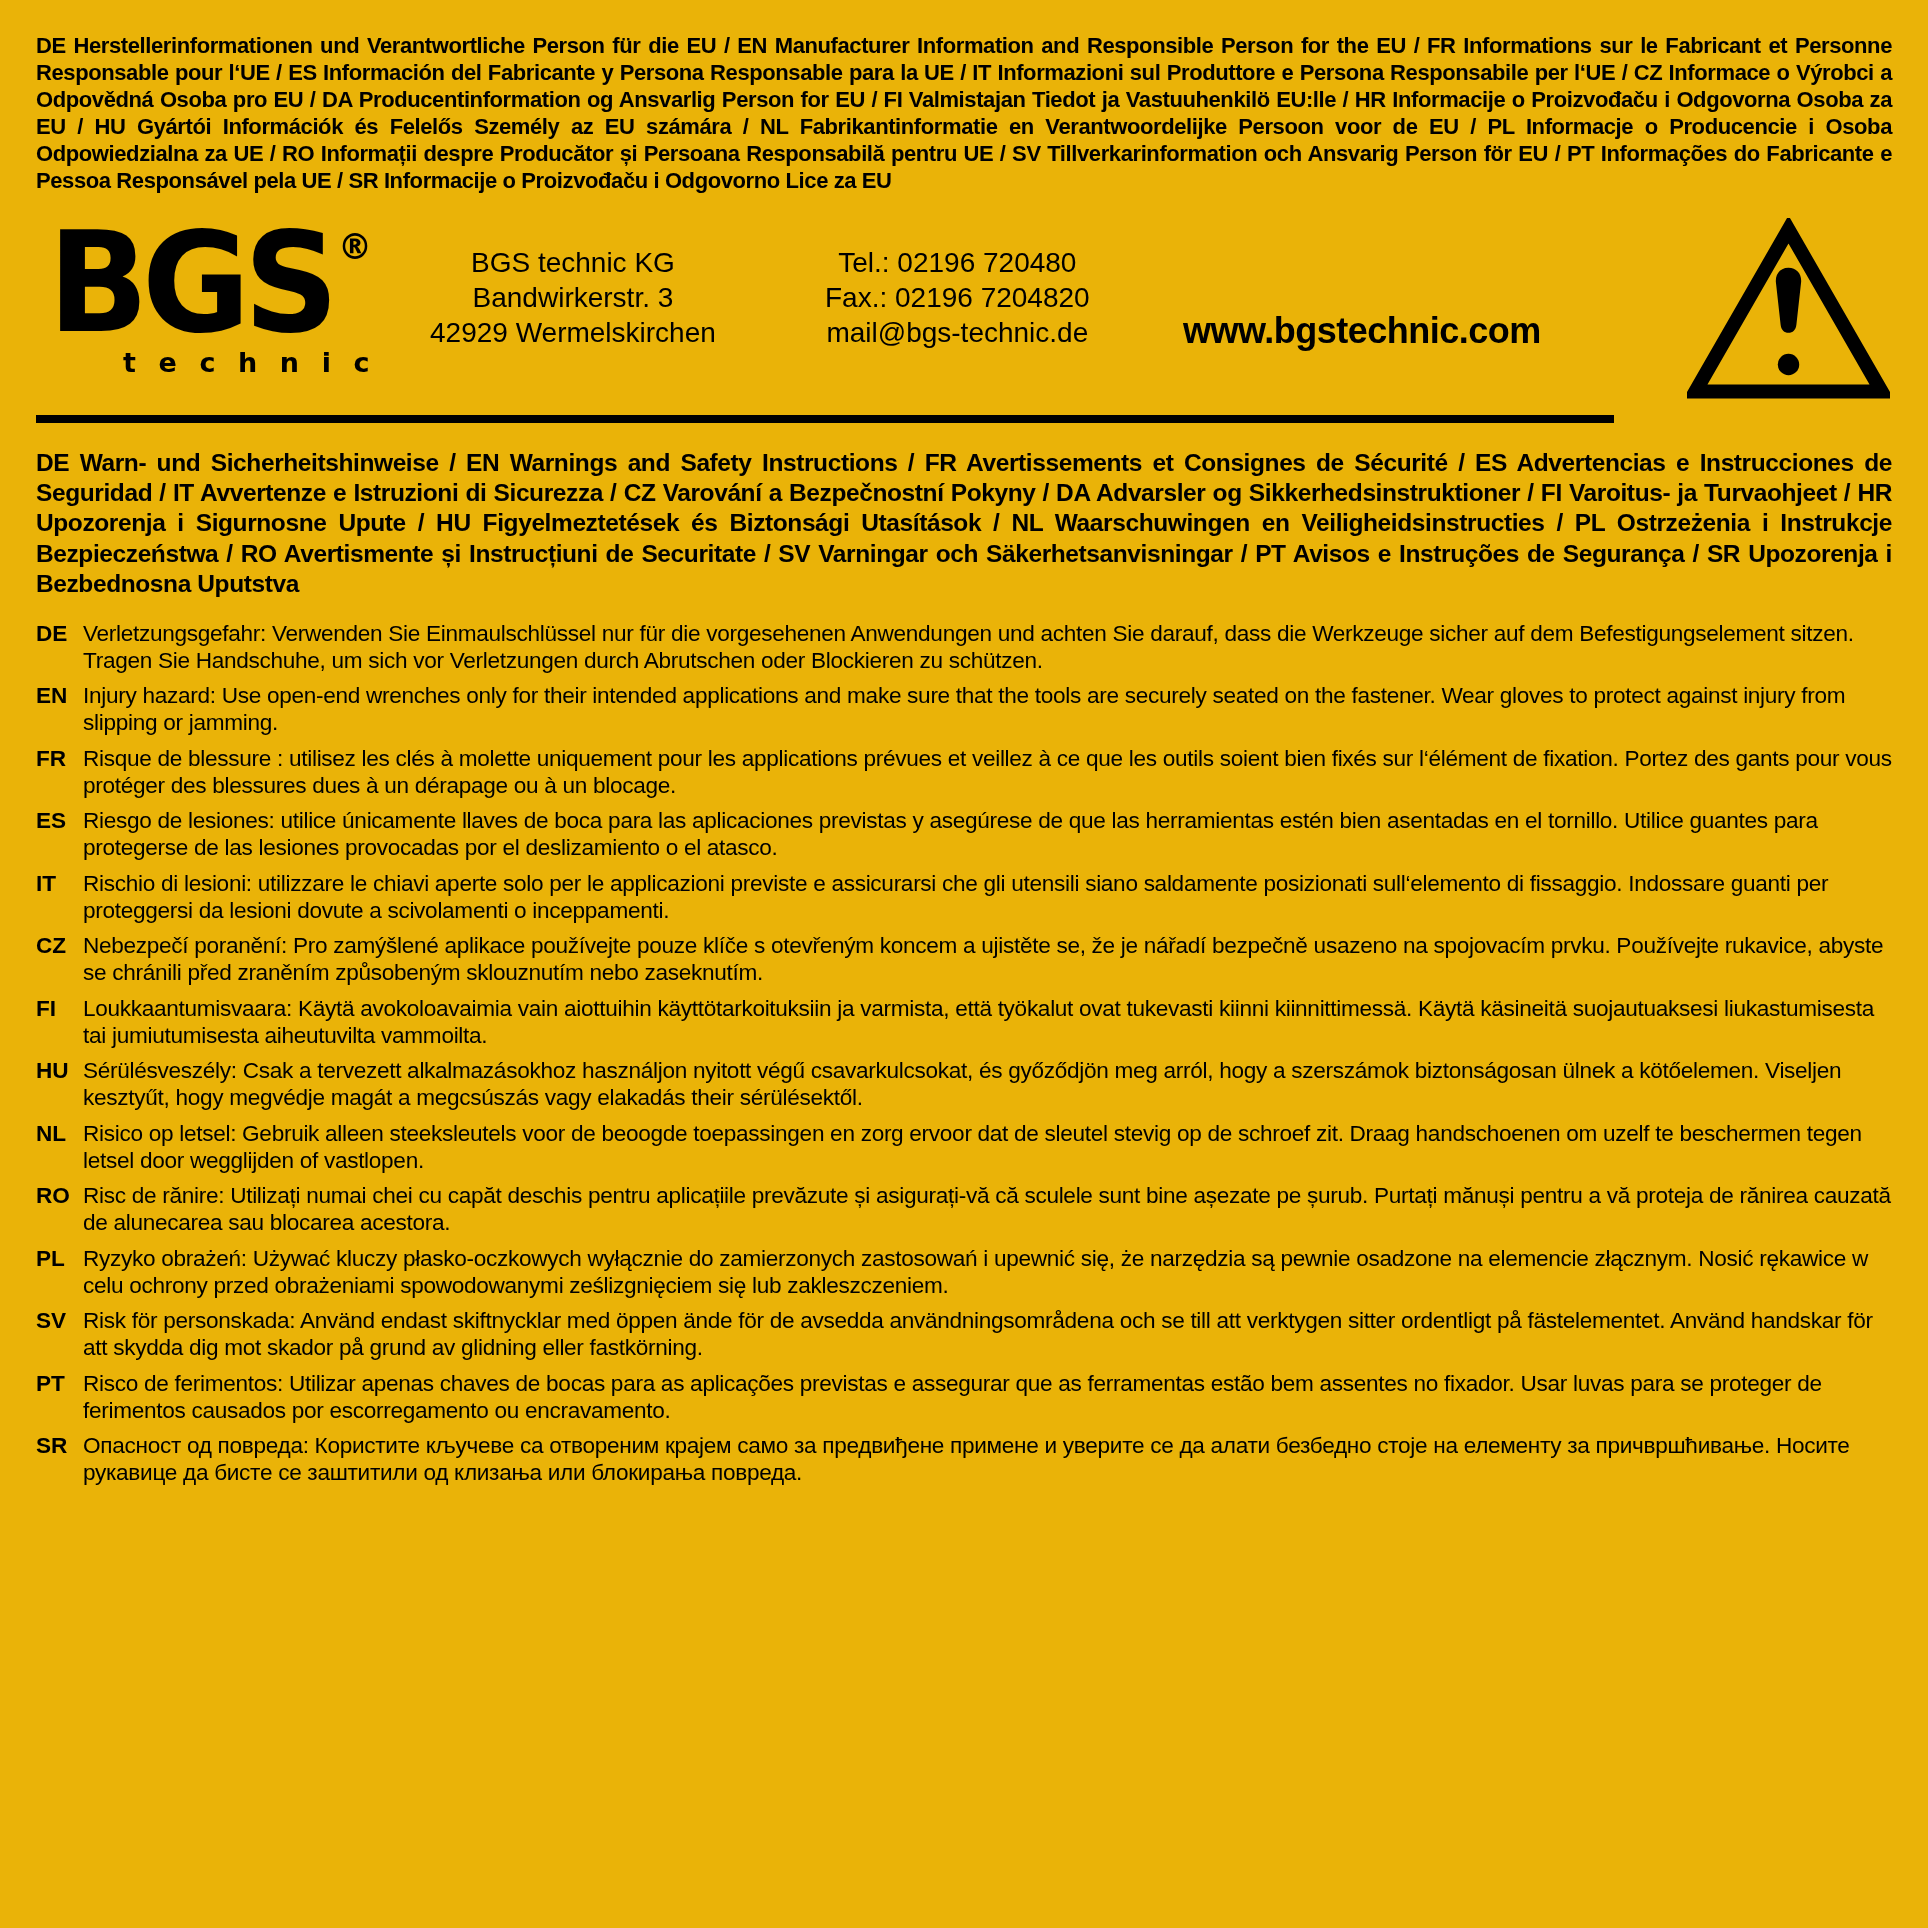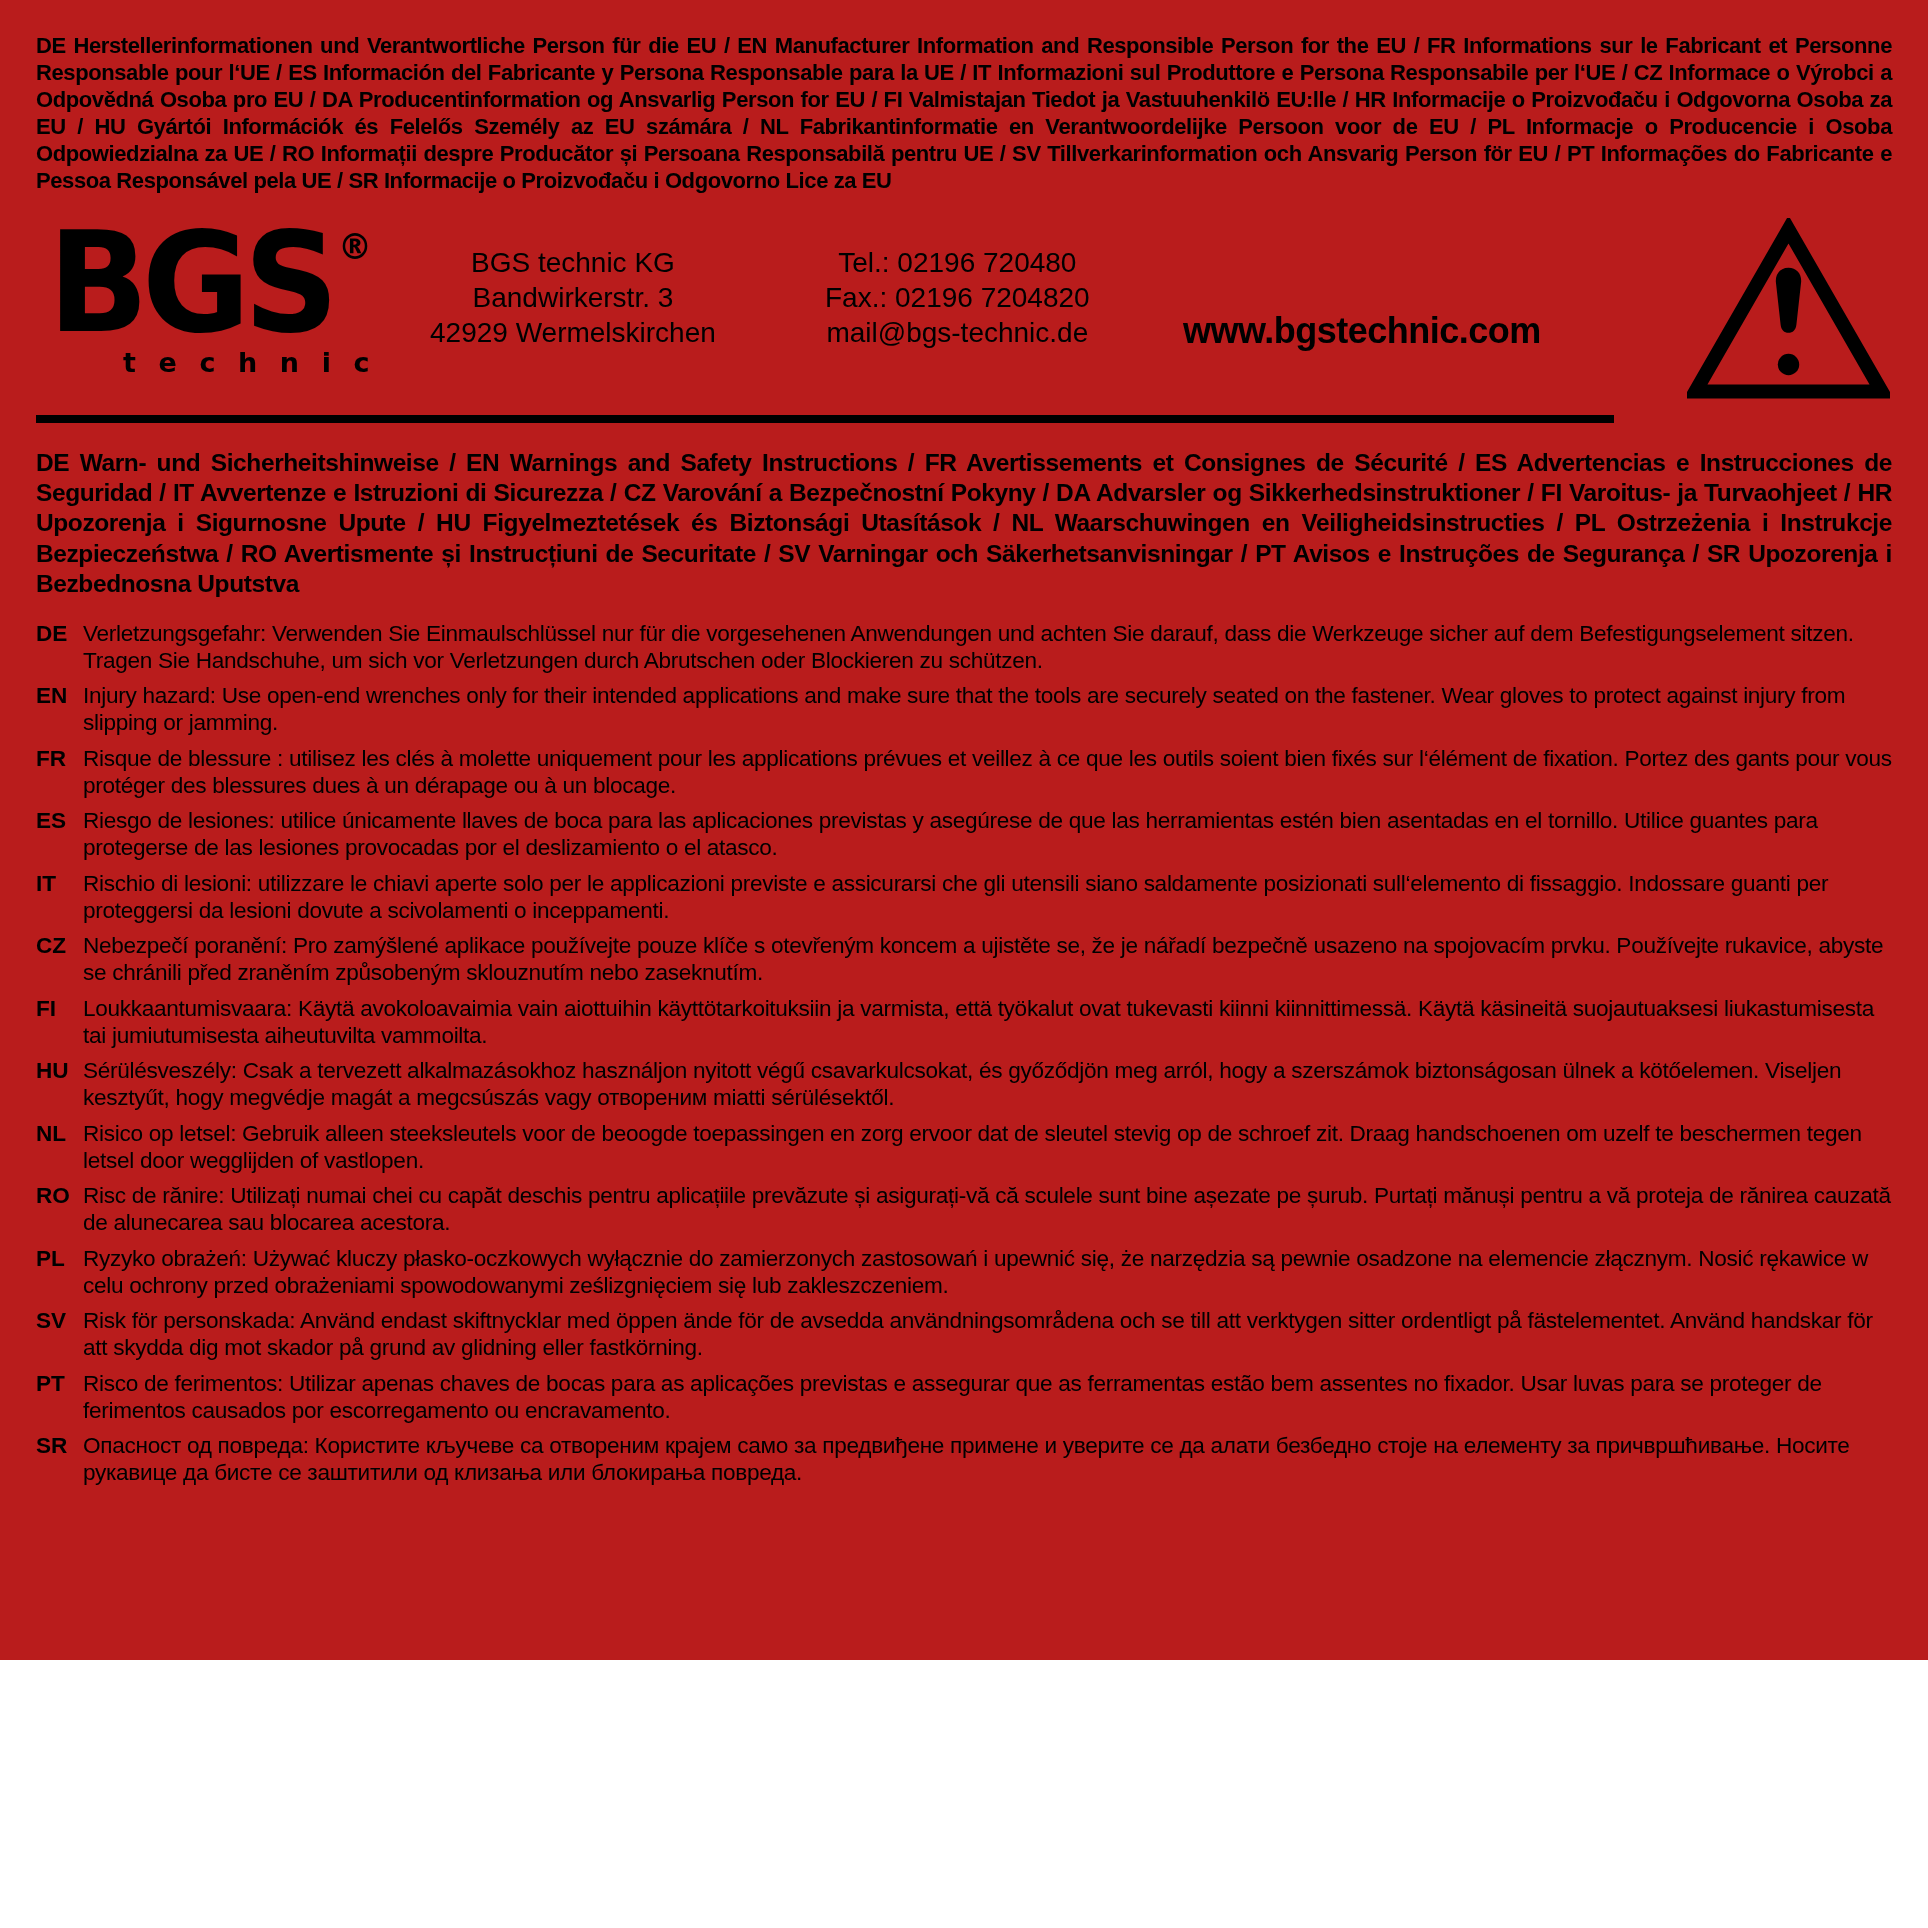--- a/index.html
+++ b/index.html
@@ -1,17 +1,17 @@
 <!DOCTYPE html>
 <html style="font-size:15px"><head>
 <meta charset="utf-8">
 <style>
   html, body { margin: 0; padding: 0; background: #ffffff; }
   .page {
-    width: 1928px; height: 1660px; background: #b91c1c; color: #000;
+    width: 1928px; height: 1928px; background: #eab308; color: #000;
     font-family: "Liberation Sans", sans-serif;
     box-sizing: border-box; padding: 32px 36px;
     position: relative; overflow: hidden;
   }
 
   
   .header-langs {
     font-weight: bold; font-size: 22px; line-height: 1.23;
     text-align: justify; letter-spacing: -0.4px;
   }
@@ -125,21 +125,21 @@
 
 
     <div class="warning-row">
       <div class="warning-code">FI</div>
       <div class="warning-text">Loukkaantumisvaara: Käytä avokoloavaimia vain aiottuihin käyttötarkoituksiin ja varmista, että työkalut ovat tukevasti kiinni kiinnittimessä. Käytä käsineitä suojautuaksesi liukastumisesta tai jumiutumisesta aiheutuvilta vammoilta.</div>
     </div>
 
 
     <div class="warning-row">
       <div class="warning-code">HU</div>
-      <div class="warning-text">Sérülésveszély: Csak a tervezett alkalmazásokhoz használjon nyitott végű csavarkulcsokat, és győződjön meg arról, hogy a szerszámok biztonságosan ülnek a kötőelemen. Viseljen kesztyűt, hogy megvédje magát a megcsúszás vagy отвореним miatti sérülésektől.</div>
+      <div class="warning-text">Sérülésveszély: Csak a tervezett alkalmazásokhoz használjon nyitott végű csavarkulcsokat, és győződjön meg arról, hogy a szerszámok biztonságosan ülnek a kötőelemen. Viseljen kesztyűt, hogy megvédje magát a megcsúszás vagy elakadás their sérülésektől.</div>
     </div>
 
     <div class="warning-row">
       <div class="warning-code">NL</div>
       <div class="warning-text">Risico op letsel: Gebruik alleen steeksleutels voor de beoogde toepassingen en zorg ervoor dat de sleutel stevig op de schroef zit. Draag handschoenen om uzelf te beschermen tegen letsel door wegglijden of vastlopen.</div>
     </div>
 
     <div class="warning-row">
       <div class="warning-code">RO</div>
       <div class="warning-text">Risc de rănire: Utilizați numai chei cu capăt deschis pentru aplicațiile prevăzute și asigurați-vă că sculele sunt bine așezate pe șurub. Purtați mănuși pentru a vă proteja de rănirea cauzată de alunecarea sau blocarea acestora.</div>

